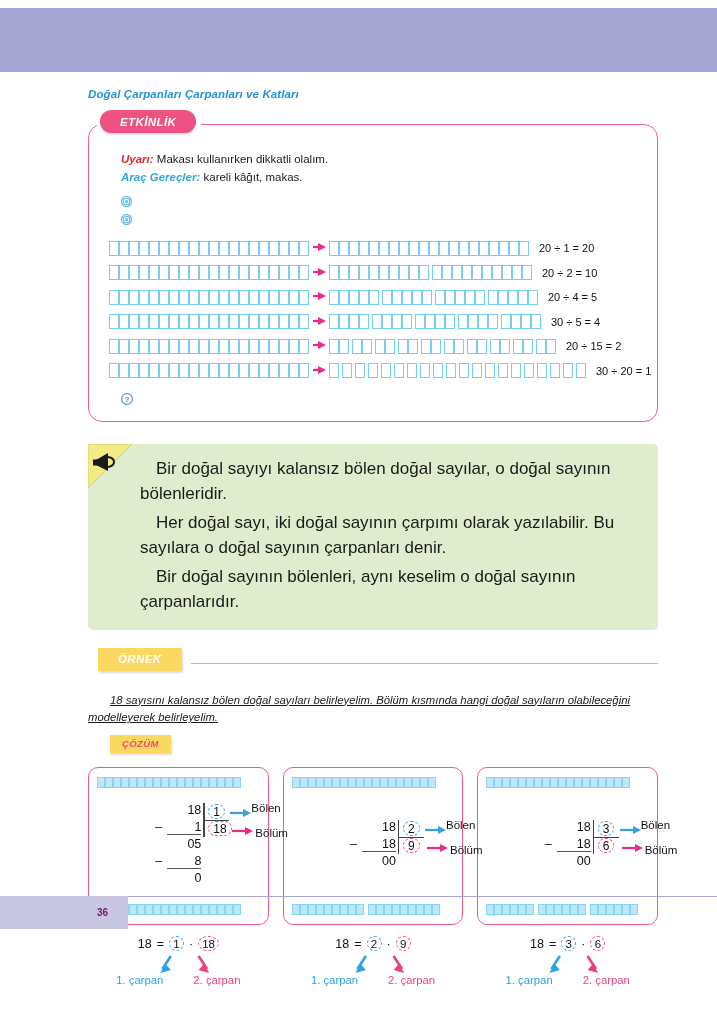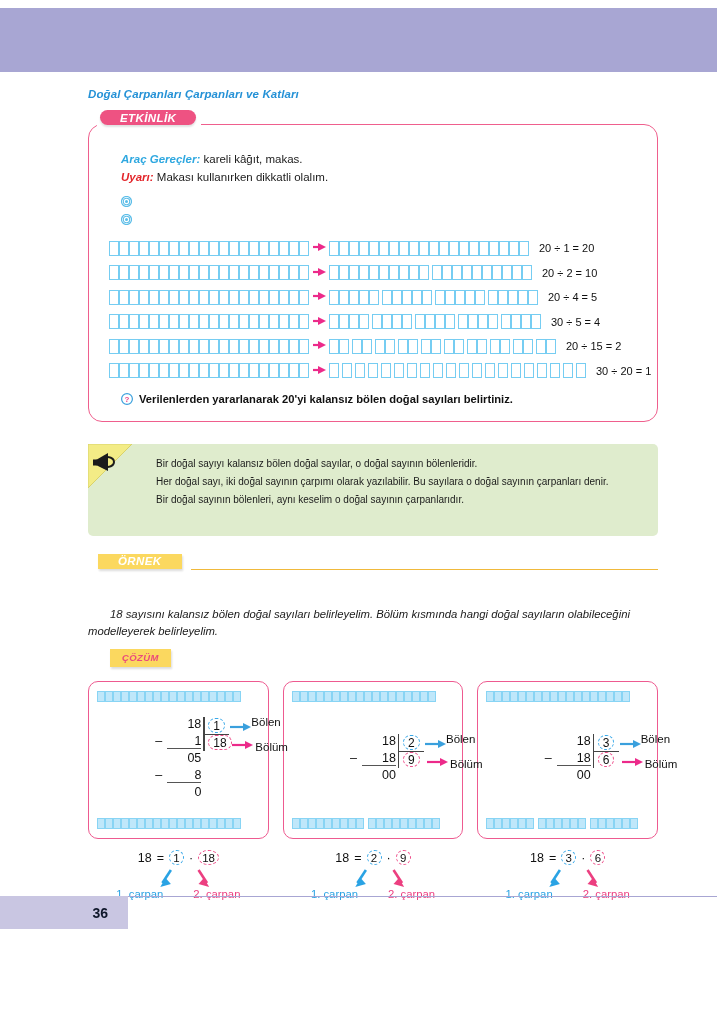--- a/index.html
+++ b/index.html
@@ -18,40 +18,40 @@
     background: #a8a6d3;
   }
   .page-num-bar {
     position: absolute; left: 0; bottom: 95px;
     width: 128px; height: 33px;
     background: #c9c6e2;
     display: flex; align-items: center; justify-content: flex-end;
     padding-right: 20px;
   }
   .page-num-bar span {
-    font-size: 14px; font-weight: bold; color: #0f172a;
+    font-size: 10px; font-weight: bold; color: #701a75;
   }
   .page-rule {
     position: absolute; left: 128px; bottom: 127px;
     width: 589px; height: 1px; background: #a8a6d3;
   }
 
   
   .content { position: absolute; left: 88px; top: 88px; width: 570px; }
 
   .section-title {
     color: #2491d6; font-size: 11.5px; font-weight: bold;
     font-style: italic; letter-spacing: .1px; margin-bottom: 10px;
   }
 
   
   .pill-row { position: relative; height: 26px; }
   .pill {
     position: absolute; left: 12px; top: 0;
-    height: 15px; padding: 0 20px 0 20px;
+    height: 23px; padding: 0 20px 0 20px;
     border-radius: 12px;
     display: flex; align-items: center;
     font-size: 11.5px; font-weight: bold; font-style: italic;
     color: #ffffff; letter-spacing: .4px; z-index: 3;
   }
   .pill.pink { background: #ee5282; box-shadow: 0 2px 2px rgba(0,0,0,.12); }
   .pill.yellow {
     background: #fbd85f; color: #ffffff; border-radius: 0;
     box-shadow: 1px 2px 2px rgba(0,0,0,.14);
   }
@@ -108,35 +108,35 @@
 
   
   .info-wrap { position: relative; margin-top: 22px; }
   .info-box {
     background: #dfeccd;
     border-radius: 5px;
     padding: 12px 14px 12px 52px;
     min-height: 92px;
   }
   .info-box p {
-    font-size: 10px; color: #1a1a1a; line-height: 1.5;
+    font-size: 17px; color: #1a1a1a; line-height: 1.5;
     text-indent: 16px; margin-bottom: 3px;
   }
   .info-icon { position: absolute; left: 0px; top: 0px; }
 
   
   .ornek-wrap { margin-top: 22px; position: relative; }
   .ornek-head { position: relative; height: 24px; }
   .ornek-rule {
     position: absolute; left: 103px; top: 11px; right: 0;
     height: 1.2px; background: #f0b93b;
   }
   .ornek-text {
     font-size: 11.3px; font-style: italic; color: #1a1a1a;
-    line-height: 1.55; text-indent: 22px; margin-top: 24px;
+    line-height: 1.55; text-indent: 22px; margin-top: 16px; text-decoration: underline;
   }
   .cozum-row { margin-top: 8px; position: relative; height: 22px; padding-left: 22px; }
 
   
   .models { display: flex; gap: 14px; margin-top: 10px; }
   .model {
     flex: 1 1 0;
     border: 1.5px solid #ee5a90;
     border-radius: 10px;
     padding: 9px 8px;
@@ -222,27 +222,27 @@
   <div class="section-title">Doğal Çarpanları Çarpanları ve Katları</div>
 
   <div class="pill-row">
     <div class="pill pink">ETKİNLİK</div>
   </div>
 
   <div class="activity-box">
     <div class="pill-mask"></div>
 
     <div class="kv-line">
+      <span class="k-uyari">Uyarı:</span>
+      <span>Makası kullanırken dikkatli olalım.</span>
+    </div>
+
+    <div class="kv-line">
       <span class="k-arac">Araç Gereçler:</span>
       <span>kareli kâğıt, makas.</span>
-    </div>
-
-    <div class="kv-line">
-      <span class="k-uyari">Uyarı:</span>
-      <span>Makası kullanırken dikkatli olalım.</span>
     </div>
 
     <div style="height:6px"></div>
 
     <div class="bullet-line">
       <span class="sp-icon">
         <svg width="11" height="11" viewBox="0 0 11 11">
           <circle cx="5.5" cy="5.5" r="5" fill="none" stroke="#5bbde8" stroke-width="1.2"></circle>
           <circle cx="5.5" cy="5.5" r="3.2" fill="none" stroke="#5bbde8" stroke-width="1.1"></circle>
           <circle cx="5.5" cy="5.5" r="1.5" fill="#5bbde8"></circle>
@@ -665,21 +665,20 @@
         </div>
       </div>
 
     <div class="q-line">
       <span class="sp-icon">
         <svg width="12" height="12" viewBox="0 0 12 12">
           <circle cx="6" cy="6" r="5.4" fill="none" stroke="#3aa0dd" stroke-width="1.2"></circle>
           <text x="6" y="9" font-size="8" text-anchor="middle" fill="#e8448a" font-family="Liberation Sans, sans-serif" font-weight="bold">?</text>
         </svg>
       </span>
-      <span>Verilenlerden yararlanarak 20'yi kalansız bölen doğal sayıları belirtiniz.</span>
     </div>
   </div>
 
   <div class="info-wrap">
     <div class="info-box">
       <p>Bir doğal sayıyı kalansız bölen doğal sayılar, o doğal sayının bölenleridir.</p>
       <p>Her doğal sayı, iki doğal sayının çarpımı olarak yazılabilir. Bu sayılara o doğal sayının çarpanları denir.</p>
       <p>Bir doğal sayının bölenleri, aynı keselim o doğal sayının çarpanlarıdır.</p>
     </div>
     <span class="info-icon">

